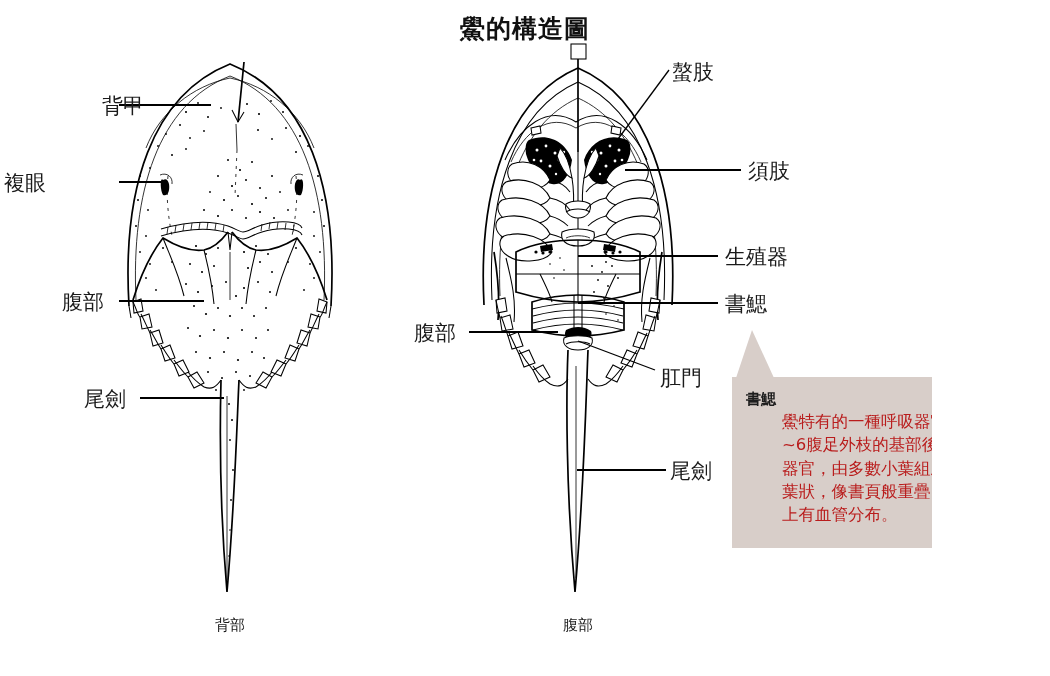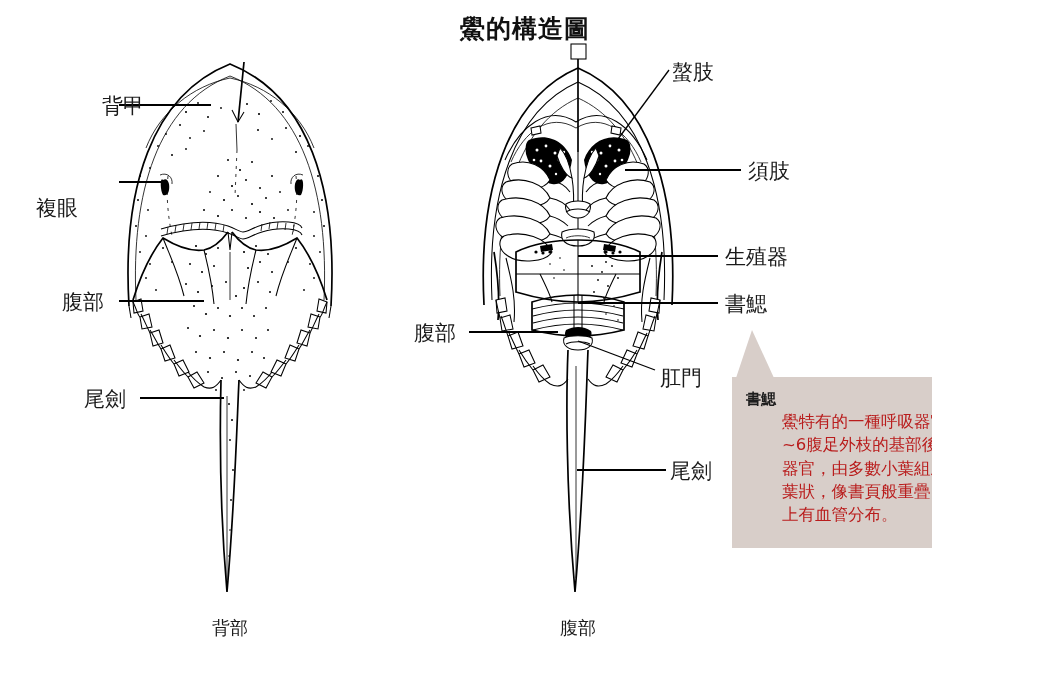--- a/index.html
+++ b/index.html
@@ -35,21 +35,21 @@
 
   .fig-label {
     font-family: "DejaVu Sans", "Liberation Sans", sans-serif;
     font-size: 21px;
     color: #1a1a1a;
     white-space: nowrap;
     line-height: 1;
   }
   .fig-caption {
     font-family: "DejaVu Sans", "Liberation Sans", sans-serif;
-    font-size: 18px;
+    font-size: 15px;
     color: #1a1a1a;
     white-space: nowrap;
     text-align: center;
   }
 
   
   #book-gill-callout {
     left: 732px;
     top: 377px;
     width: 290px;
@@ -527,21 +527,21 @@
 
     <line class="leader" x1="469" y1="332" x2="558" y2="332"></line>
 
     <line class="leader-thin" x1="655" y1="370" x2="578" y2="341"></line>
 
     <line class="leader" x1="666" y1="470" x2="577" y2="470"></line>
   </svg>
 
   <div class="abs fig-label" style="left:62px; top:96px;margin-left:40px;">背甲</div>
 
-  <div class="abs fig-label" style="left:36px; top:173px;margin-top:25px;">複眼</div>
+  <div class="abs fig-label" style="left:4px; top:173px;">複眼</div>
 
   <div class="abs fig-label" style="left:62px; top:292px;">腹部</div>
 
   <div class="abs fig-label" style="left:84px; top:389px;">尾劍</div>
 
   <div class="abs fig-caption" style="left:170px; top:616px; width:120px;">背部</div>
 
   <div class="abs fig-label" style="left:672px; top:62px;">螯肢</div>
 
   <div class="abs fig-label" style="left:748px; top:161px;">須肢</div>

